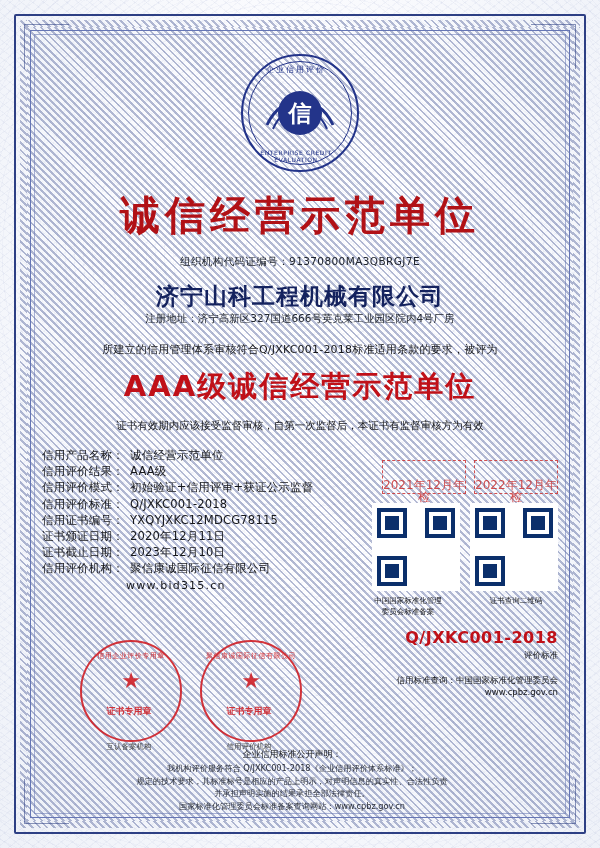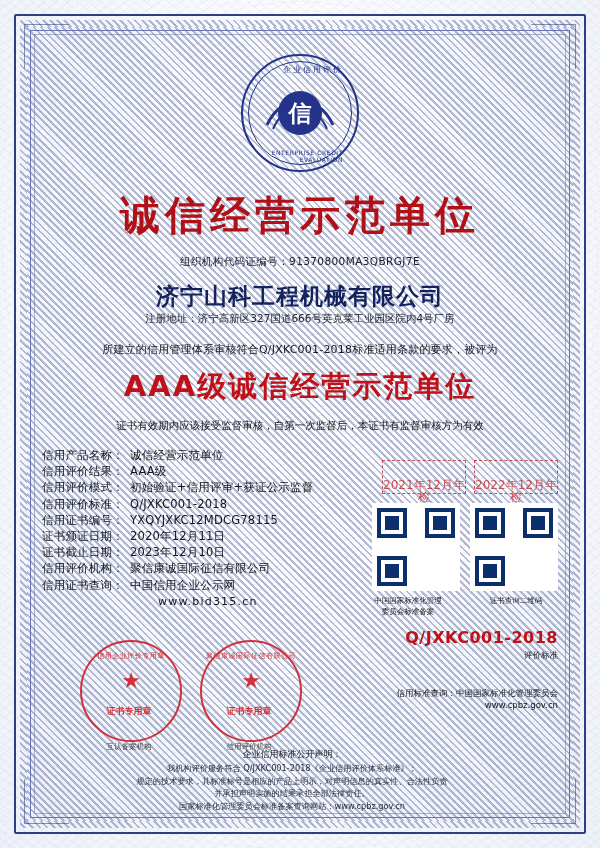--- a/index.html
+++ b/index.html
@@ -73,21 +73,21 @@
     border:1px solid #23348a;
   }
   .emblem .core{
     position:absolute;left:50%;top:50%;transform:translate(-50%,-50%);
     width:44px;height:44px;border-radius:50%;
     background:#23348a;color:#fff;
     display:flex;align-items:center;justify-content:center;
     font-size:23px;font-weight:bold;
   }
   .emblem .top-text,.emblem .bottom-text{
-    position:absolute;left:0;right:16px;text-align:right;
+    position:absolute;left:0;right:8px;text-align:center;
     font-size:8px;color:#23348a;letter-spacing:2px;
   }
   .emblem .top-text{top:10px;}
   .emblem .bottom-text{bottom:9px;font-size:6px;letter-spacing:.6px;}
   .emblem .hands{
     position:absolute;left:50%;top:50%;transform:translate(-50%,-50%);
     width:74px;height:40px;
   }
 
   
@@ -149,21 +149,21 @@
     font-size:11.5px;
     color:#16171b;
     line-height:16.2px;
     width:320px;
   }
   .frow{display:flex;}
   .flabel{width:88px;flex:0 0 88px;letter-spacing:.2px;}
   .fval{flex:1;letter-spacing:.2px;}
   .url{
     margin-top:1px;
-    margin-left:116px;
+    margin-left:84px;
     font-size:11px;
     letter-spacing:1.2px;
     color:#16171b;
   }
 
   
   .side{
     position:absolute;right:0;top:420px;width:196px;
   }
   .stamp-boxes{display:flex;gap:8px;justify-content:flex-end;}
@@ -205,21 +205,21 @@
   .qr-caps{display:flex;gap:24px;justify-content:flex-end;margin-top:4px;}
   .qr-cap{width:84px;text-align:center;font-size:7.5px;color:#16171b;line-height:11px;}
 
   .std-no{
     text-align:right;margin-top:12px;
     color:#c01018;font-size:16px;font-weight:bold;letter-spacing:.5px;
     line-height:18px;
   }
   .std-cap{text-align:right;font-size:8.5px;color:#16171b;margin-top:3px;}
   .std-query{
-    text-align:right;font-size:8.5px;color:#16171b;margin-top:25px;line-height:12px;
+    text-align:right;font-size:8.5px;color:#16171b;margin-top:12px;line-height:12px;
   }
 
   
   .seals{
     position:absolute;left:30px;top:598px;width:250px;height:110px;
   }
   .seal{
     position:absolute;width:98px;height:98px;border-radius:50%;
     border:2.5px solid #d0242b;color:#d0242b;
     opacity:.92;
@@ -313,24 +313,20 @@
         <span class="fval">2020年12月11日</span>
       </div>
       <div class="frow">
         <span class="flabel">证书截止日期：</span>
         <span class="fval">2023年12月10日</span>
       </div>
       <div class="frow">
         <span class="flabel">信用评价机构：</span>
         <span class="fval">聚信康诚国际征信有限公司</span>
       </div>
-      <div class="frow">
-        <span class="flabel">信用证书查询：</span>
-        <span class="fval">中国信用企业公示网</span>
-      </div>
       <div class="url">www.bid315.cn</div>
     </div>
 
     <div class="side">
       <div class="stamp-boxes">
         <div class="stamp-box" style="white-space:pre-line">2021年12月年检
 合格标签粘贴处</div>
         <div class="stamp-box" style="white-space:pre-line">2022年12月年检
 合格标签粘贴处</div>
       </div>

